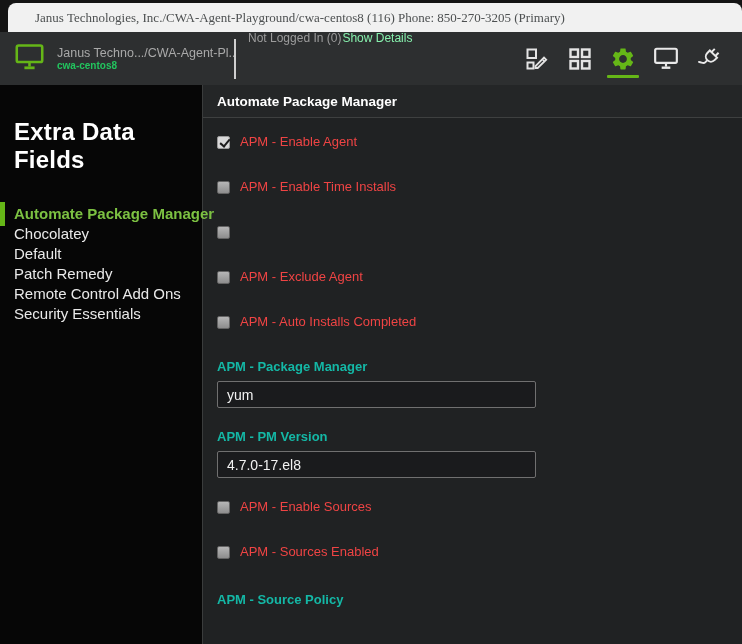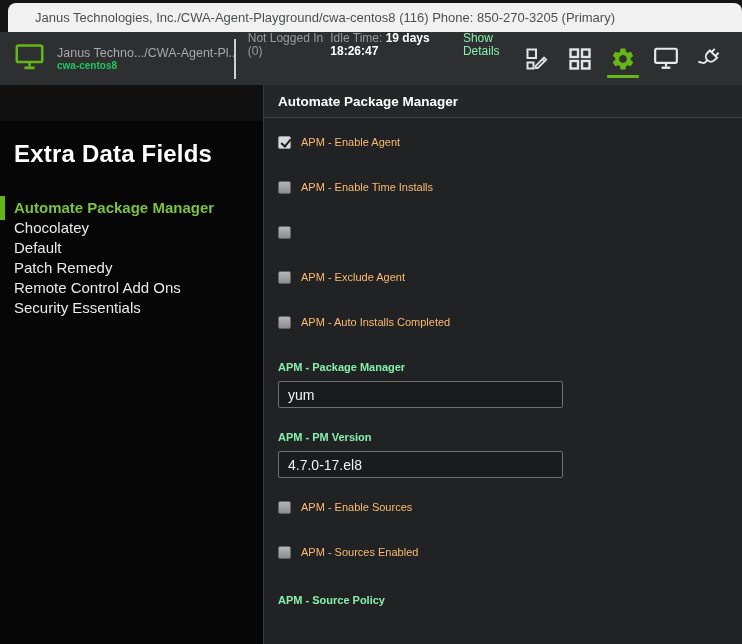--- a/index.html
+++ b/index.html
@@ -6,21 +6,21 @@
   html,body { width:742px; height:644px; overflow:hidden; background:#101010;
     font-family:"Liberation Sans", sans-serif; }
   :root{
     --accent:#65b617; --accent-text:#7cc142;
     --toolbar-bg:#2d2f30; --sidebar-bg:#060606; --main-bg:#202223;
   }
   
   .titlebar-strip{ height:32px; background:#141414; padding-top:3px; }
   .titlebar{ margin-left:8px; height:29px; background:#f1f1f1;
     border-radius:8px 8px 0 0; display:flex; align-items:center; }
-  .titlebar span{ padding-left:27px; font-size:13px; color:#4d5051; white-space:nowrap; }
+  .titlebar span{ padding-left:27px; font-size:13px; color:#4d5051; white-space:nowrap;font-family:Liberation Serif, serif; }
   
   .toolbar{ height:53px; background:var(--toolbar-bg); display:flex; align-items:stretch; }
   .tb-left{ width:234px; display:flex; align-items:center; padding-left:14px; gap:12px; }
   .dev-text{ display:flex; flex-direction:column; line-height:1.15; overflow:hidden; }
   .dev-path{ font-size:12.5px; color:#a9a9a9; white-space:nowrap; }
   .dev-name{ font-size:10px; font-weight:bold; color:#22c55e; white-space:nowrap; }
   .tb-divider{ width:2px; background:#cfcfcf; margin:7px 0 6px 0; }
   .tb-status{ display:flex; flex-direction:row; justify-content:center;
     padding-left:12px; gap:1px; line-height:1.12; }
   .st-line1{ font-size:12px; color:#9c9c9c; }
@@ -28,21 +28,21 @@
   .st-line2 b{ color:#ffffff; font-weight:bold; }
   .st-line3{ font-size:12px; color:#86efac; font-weight:normal; cursor:pointer; }
   .tb-icons{ margin-left:auto; margin-right:20px; display:flex; align-items:center; gap:17px; }
   .tool-icon{ position:relative; width:26px; height:34px; display:flex;
     align-items:center; justify-content:center; background:none; border:none; cursor:pointer; }
   .tool-icon svg{ display:block; }
   .tool-icon.active::after{ content:""; position:absolute; left:-3px; right:-3px;
     bottom:-2px; height:3px; background:var(--accent); border-radius:1px; }
   
   .app-body{ display:flex; height:559px; }
-  .sidebar{ width:263px; background:var(--sidebar-bg); padding-top:19px; position:relative;margin-top:36px; }
+  .sidebar{ width:202px; background:var(--sidebar-bg); padding-top:33px; position:relative; }
   .sidebar h1{ padding-left:14px; font-size:24px; font-weight:bold; color:#ffffff; letter-spacing:.2px; }
   .side-list{ list-style:none; margin-top:30px; }
   .side-list li{ position:relative; height:20px; line-height:20px; padding-left:14px;
     font-size:15px; color:#e9e9e9; cursor:pointer; white-space:nowrap; }
   .side-list li.selected{ color:var(--accent-text); font-weight:bold; }
   .side-list li.selected::before{ content:""; position:absolute; left:0; top:-2px;
     width:5px; height:24px; background:var(--accent); }
   
   .main{ flex:1; background:var(--main-bg); border-left:1px solid #3a3c3c;
     display:flex; flex-direction:column; overflow:hidden; }
@@ -50,24 +50,24 @@
     border-bottom:1px solid #3e4040; background:#242627; }
   .main-header h2{ font-size:13.5px; font-weight:bold; color:#ffffff; }
   .fields{ padding:17px 0 0 14px; overflow:hidden; flex:1; }
   .row-check{ height:45px; display:flex; align-items:flex-start; gap:10px; cursor:pointer; }
   .cbx{ width:13px; height:13px; border-radius:2px; position:relative; flex:0 0 auto;
     background:linear-gradient(180deg,#b6b6b6,#8d8d8d); border:1px solid #636363; margin-top:0.5px; }
   .cbx.checked{ background:#d9d9d9; border-color:#9a9a9a; }
   .cbx.checked::after{ content:""; position:absolute; left:3.5px; top:0.5px;
     width:4px; height:8px; border-right:2px solid #1c1c1c; border-bottom:2px solid #1c1c1c;
     transform:rotate(40deg); }
-  .cbx-label{ font-size:11px; color:#fdba74; line-height:14px; }
+  .cbx-label{ font-size:13px; color:#ef4444; line-height:14px; }
   .row-text{ height:70px; display:flex; flex-direction:column; }
-  .fld-label{ font-size:11px; font-weight:bold; color:#86efac; line-height:14px; }
-  .row-text input{ margin-top:7px; width:285px; height:27px; background:#1a1b1d;
+  .fld-label{ font-size:13px; font-weight:bold; color:#14b8a6; line-height:14px; }
+  .row-text input{ margin-top:7px; width:319px; height:27px; background:#1a1b1d;
     border:1px solid #707070; border-radius:2px; color:#f2f2f2; font-size:14px;
     font-family:"Liberation Sans",sans-serif; padding-left:9px; }
   .row-label-only{ height:45px; }
 </style>
 </head>
 <body>
 
 <div class="titlebar-strip">
   <div class="titlebar">
     <span>Janus Technologies, Inc./CWA-Agent-Playground/cwa-centos8 (116) Phone: 850-270-3205 (Primary)</span>
@@ -84,21 +84,20 @@
       </svg>
     </span>
     <div class="dev-text">
       <span class="dev-path">Janus Techno.../CWA-Agent-Pl...</span>
       <span class="dev-name">cwa-centos8</span>
     </div>
   </div>
   <div class="tb-divider"></div>
   <div class="tb-status">
     <span class="st-line1">Not Logged In (0)</span>
-    <span class="st-line2"><span>Idle Time:</span> <b>19 days 18:26:47</b></span>
     <span class="st-line3">Show Details</span>
   </div>
   <div class="tb-icons">
     <button class="tool-icon" title="">
       <svg width="24" height="24" viewBox="0 0 24 24" fill="none" stroke="#e4e4e4" stroke-width="2">
         <rect x="2.5" y="2.5" width="8.5" height="8.5"></rect>
         <rect x="2.5" y="15.5" width="6" height="6"></rect>
         <path d="M12.5 21 h-2 v-2 L19 10.5 l2.2 2.2 L12.7 21 Z" stroke-width="1.8"></path>
         <line x1="17.3" y1="12.2" x2="19.5" y2="14.4" stroke-width="1.4"></line>
       </svg>

